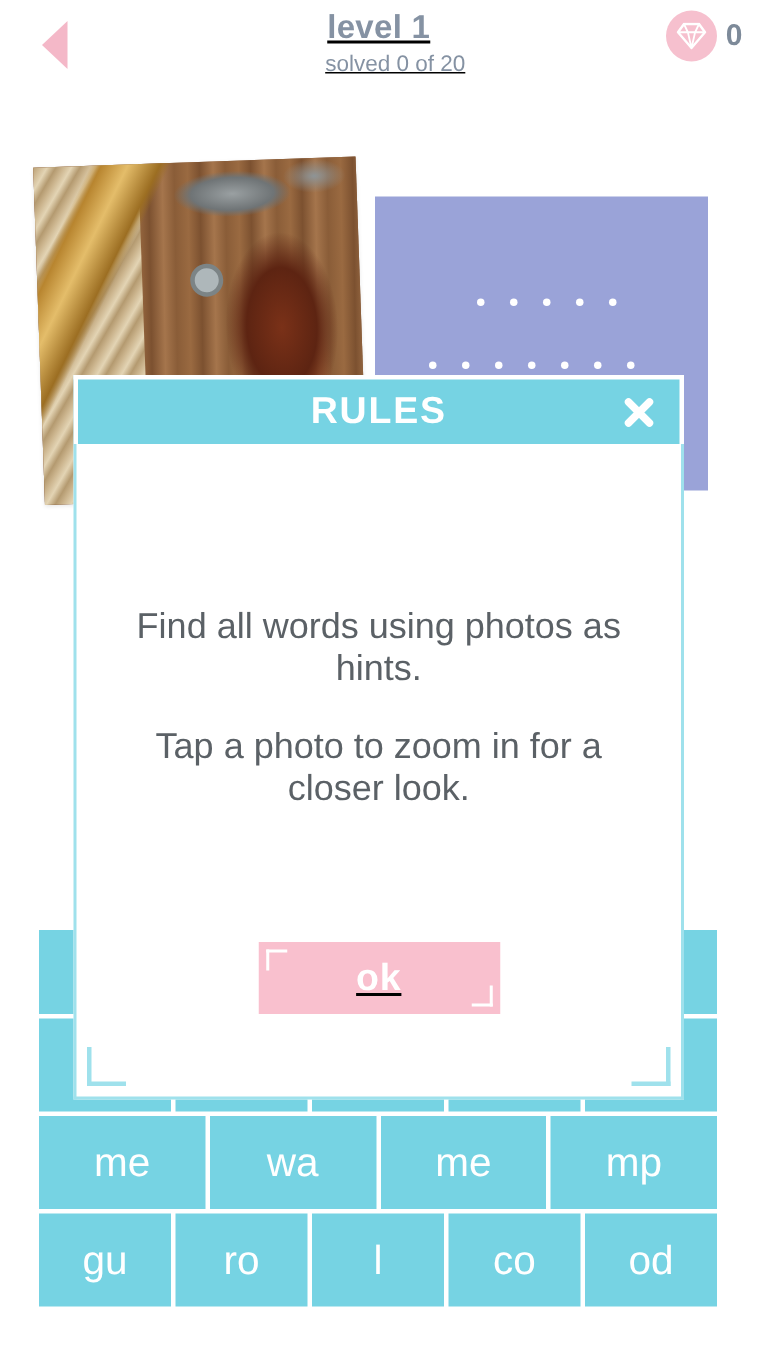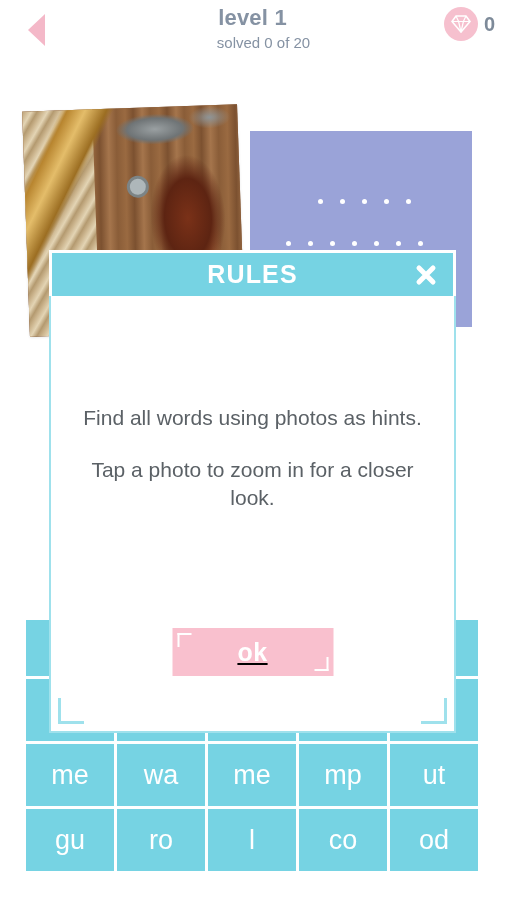--- a/index.html
+++ b/index.html
@@ -19,21 +19,21 @@
     display: flex; align-items: center; justify-content: center;
   }
   .back-tri {
     width: 0; height: 0;
     border-top: 16px solid transparent;
     border-bottom: 16px solid transparent;
     border-right: 17px solid #f4b8c8;
   }
   .title-block {
     position: absolute; left: 0; top: 4px; width: 505px;
-    text-align: center; pointer-events: none;
+    text-align: center; pointer-events: none; text-decoration: underline;
   }
   .level-title {
     font-size: 22px; font-weight: bold; color: #8592a3;
     letter-spacing: 0.2px; line-height: 28px;
   }
   .solved-line {
     font-size: 15px; color: #8592a3; line-height: 20px; margin-top: 1px; padding-left: 22px;
   }
   .gem-wrap {
     position: absolute; right: 10px; top: 7px;
@@ -158,21 +158,21 @@
     border-color: #9fe1ec; border-style: solid; border-width: 0;
   }
   .corner.bl { left: 7px; bottom: 7px; border-left-width: 3px; border-bottom-width: 3px; }
   .corner.br { right: 7px; bottom: 7px; border-right-width: 3px; border-bottom-width: 3px; }
 
   .rules-text {
     position: absolute; left: 0; top: 108px; width: 100%;
     text-align: center; padding: 0 26px;
   }
   .rules-p {
-    font-size: 21px; color: #5b6166; line-height: 28px; font-weight: 500;
+    font-size: 24px; color: #5b6166; line-height: 28px; font-weight: 500;
   }
   .rules-p + .rules-p { margin-top: 24px; }
 
   .ok-btn {
     position: absolute; left: 50%; top: 332px;
     transform: translateX(-50%);
     width: 161px; height: 48px;
     background: #f9c0ce;
     display: flex; align-items: center; justify-content: center;
     cursor: pointer;
@@ -252,21 +252,20 @@
       <div class="tile">s</div>
       <div class="tile">as</div>
       <div class="tile">ln</div>
       <div class="tile">rt</div>
     </div>
     <div class="tile-row">
       <div class="tile">me</div>
       <div class="tile">wa</div>
       <div class="tile">me</div>
       <div class="tile">mp</div>
-      <div class="tile">ut</div>
     </div>
     <div class="tile-row">
       <div class="tile">gu</div>
       <div class="tile">ro</div>
       <div class="tile">l</div>
       <div class="tile">co</div>
       <div class="tile">od</div>
     </div>
   </div>
 

